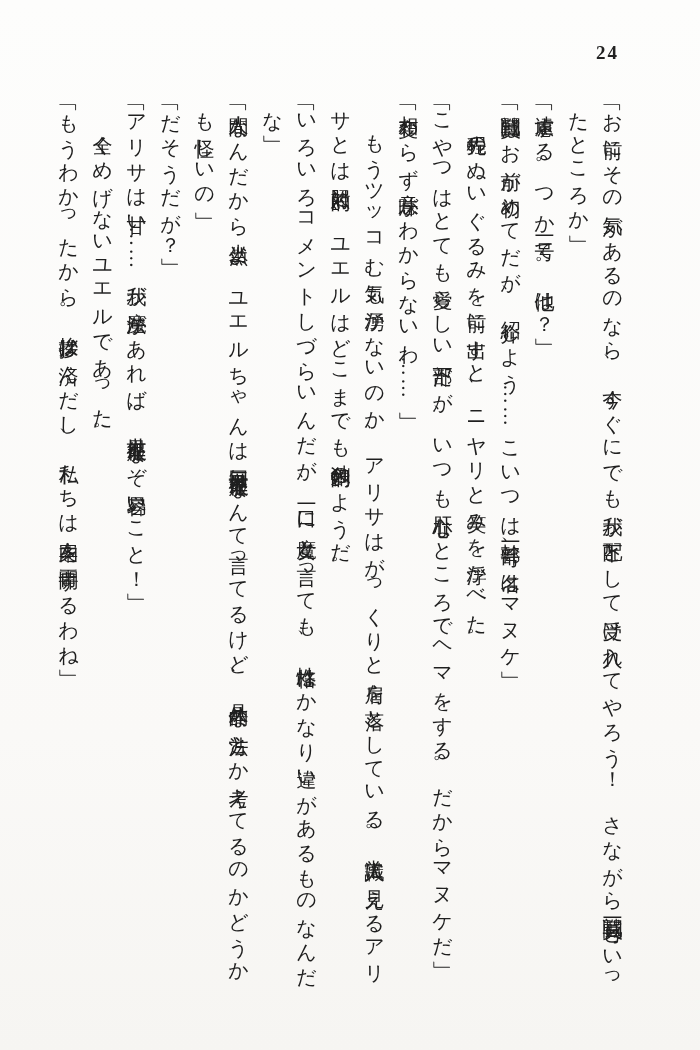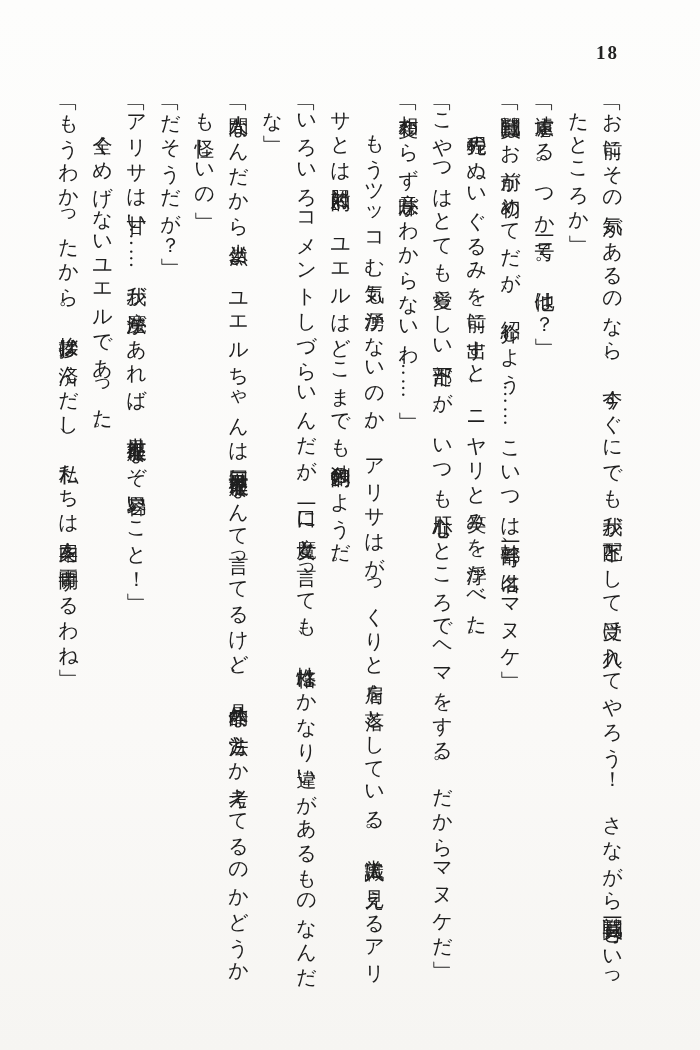--- a/index.html
+++ b/index.html
@@ -44,21 +44,21 @@
   }
   .para.narration {
     text-indent: 22px;
   }
 </style>
 </head>
 <body>
 
 <div class="page">
 
-  <div class="page-number">18</div>
+  <div class="page-number">24</div>
 
   <div class="text-block">
     <p class="para dialogue">「お前にその気があるのなら、今すぐにでも我が配下として受け入れてやろう！　さながら戦闘員一号といったところか」</p>
     <p class="para dialogue">「遠慮する。つか一号て。他は？」</p>
     <p class="para dialogue">「戦闘員はお前が初めてだが、紹介しよう……こいつは幹部一号、名はマヌケ」</p>
     <p class="para narration">先程のぬいぐるみを前に出すと、ニヤリと笑みを浮かべた。</p>
     <p class="para dialogue">「こやつはとても愛らしい部下だが、いつも肝心なところでヘマをする。だからマヌケだ」</p>
     <p class="para dialogue">「相変わらず意味がわからないわ……」</p>
     <p class="para narration">もうツッコむ気も湧かないのか、アリサはがっくりと肩を落としている。常識人に見えるアリサとは対照的に、ユエルはどこまでも独創的のようだ。</p>
     <p class="para dialogue">「いろいろコメントしづらいんだが、一口に魔女と言っても、性格はかなり違いがあるものなんだな」</p>

